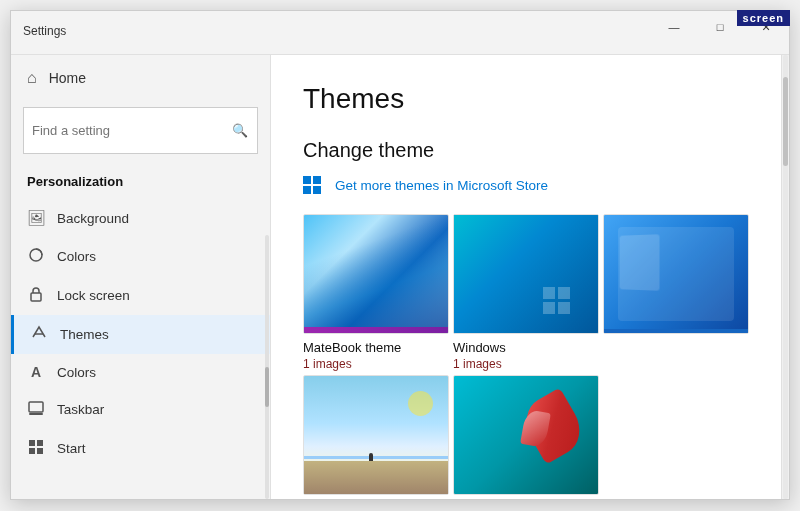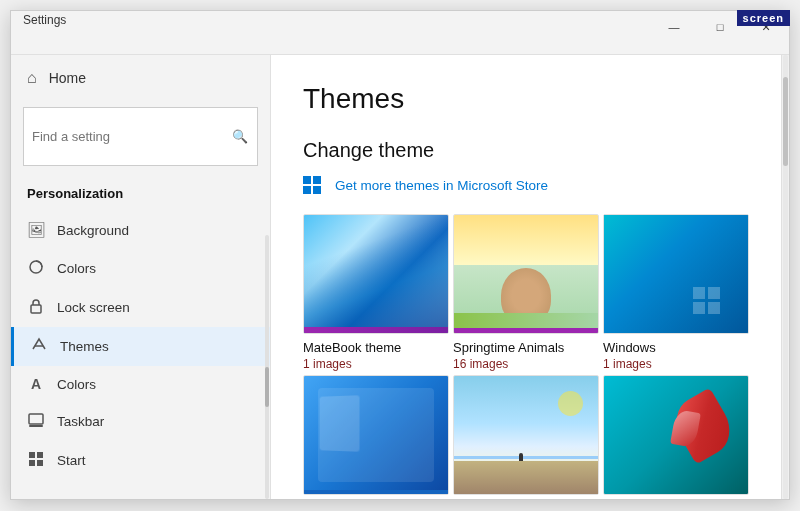--- a/index.html
+++ b/index.html
@@ -23,22 +23,22 @@
       border: 1px solid #ccc;
       box-shadow: 0 4px 20px rgba(0,0,0,0.2);
       display: flex;
       flex-direction: column;
     }
 
     .titlebar {
       height: 44px;
       background: #f3f3f3;
       display: flex;
-      align-items: flex-start;
-      padding: 2px 12px;
+      align-items: flex-end;
+      padding: 16px 12px;
       border-bottom: 1px solid #e0e0e0;
       flex-shrink: 0;
       position: relative;
     }
 
     .titlebar-title {
       font-size: 12px;
       color: #333;
     }
 
@@ -98,21 +98,21 @@
       font-size: 14px;
       color: #333;
     }
 
     .search-box {
       margin: 6px 12px 12px 12px;
       display: flex;
       align-items: center;
       border: 1px solid #ccc;
       background: #fff;
-      padding: 21px 8px;
+      padding: 15px 8px;
       gap: 6px;
     }
 
     .search-input {
       border: none;
       outline: none;
       font-size: 13px;
       flex: 1;
       background: transparent;
       color: #666;
@@ -475,30 +475,20 @@
       <div class="themes-grid">
 
         <div class="theme-card">
           <div class="theme-thumbnail thumb-matebook">
             <div class="thumb-matebook-stripe"></div>
           </div>
           <div class="theme-name">MateBook theme</div>
           <div class="theme-count">1 images</div>
         </div>
 
-        <div class="theme-card">
-          <div class="theme-thumbnail thumb-springtime">
-            <div class="thumb-springtime-sky"></div>
-            <div class="thumb-springtime-animal"></div>
-            <div class="thumb-springtime-bg"></div>
-            <div style="position:absolute;bottom:0;left:0;right:0;height:5px;background:#9c27b0;"></div>
-          </div>
-          <div class="theme-name">Springtime Animals</div>
-          <div class="theme-count">16 images</div>
-        </div>
 
         <div class="theme-card">
           <div class="theme-thumbnail thumb-windows">
             <div class="thumb-windows-gradient"></div>
             <div class="thumb-windows-logo">
               <svg width="28" height="28" viewBox="0 0 28 28" style="position:absolute;bottom:8px;right:12px;opacity:0.5;">
                 <rect x="0" y="0" width="12" height="12" fill="white"></rect>
                 <rect x="15" y="0" width="12" height="12" fill="white"></rect>
                 <rect x="0" y="15" width="12" height="12" fill="white"></rect>
                 <rect x="15" y="15" width="12" height="12" fill="white"></rect>

